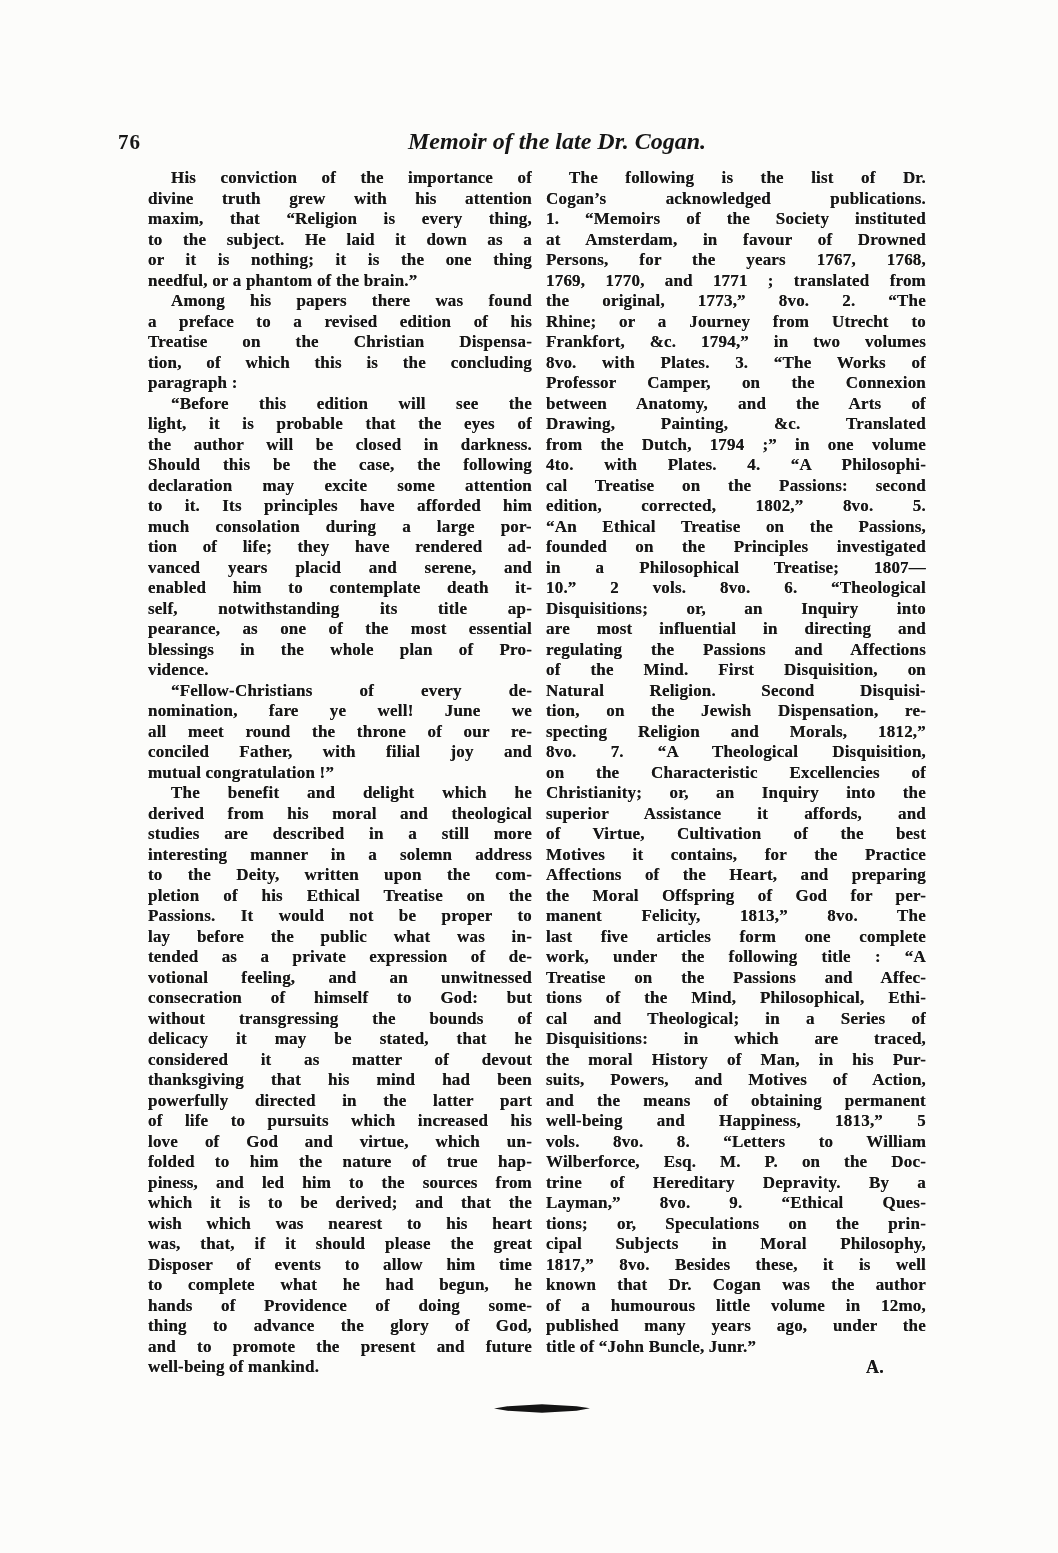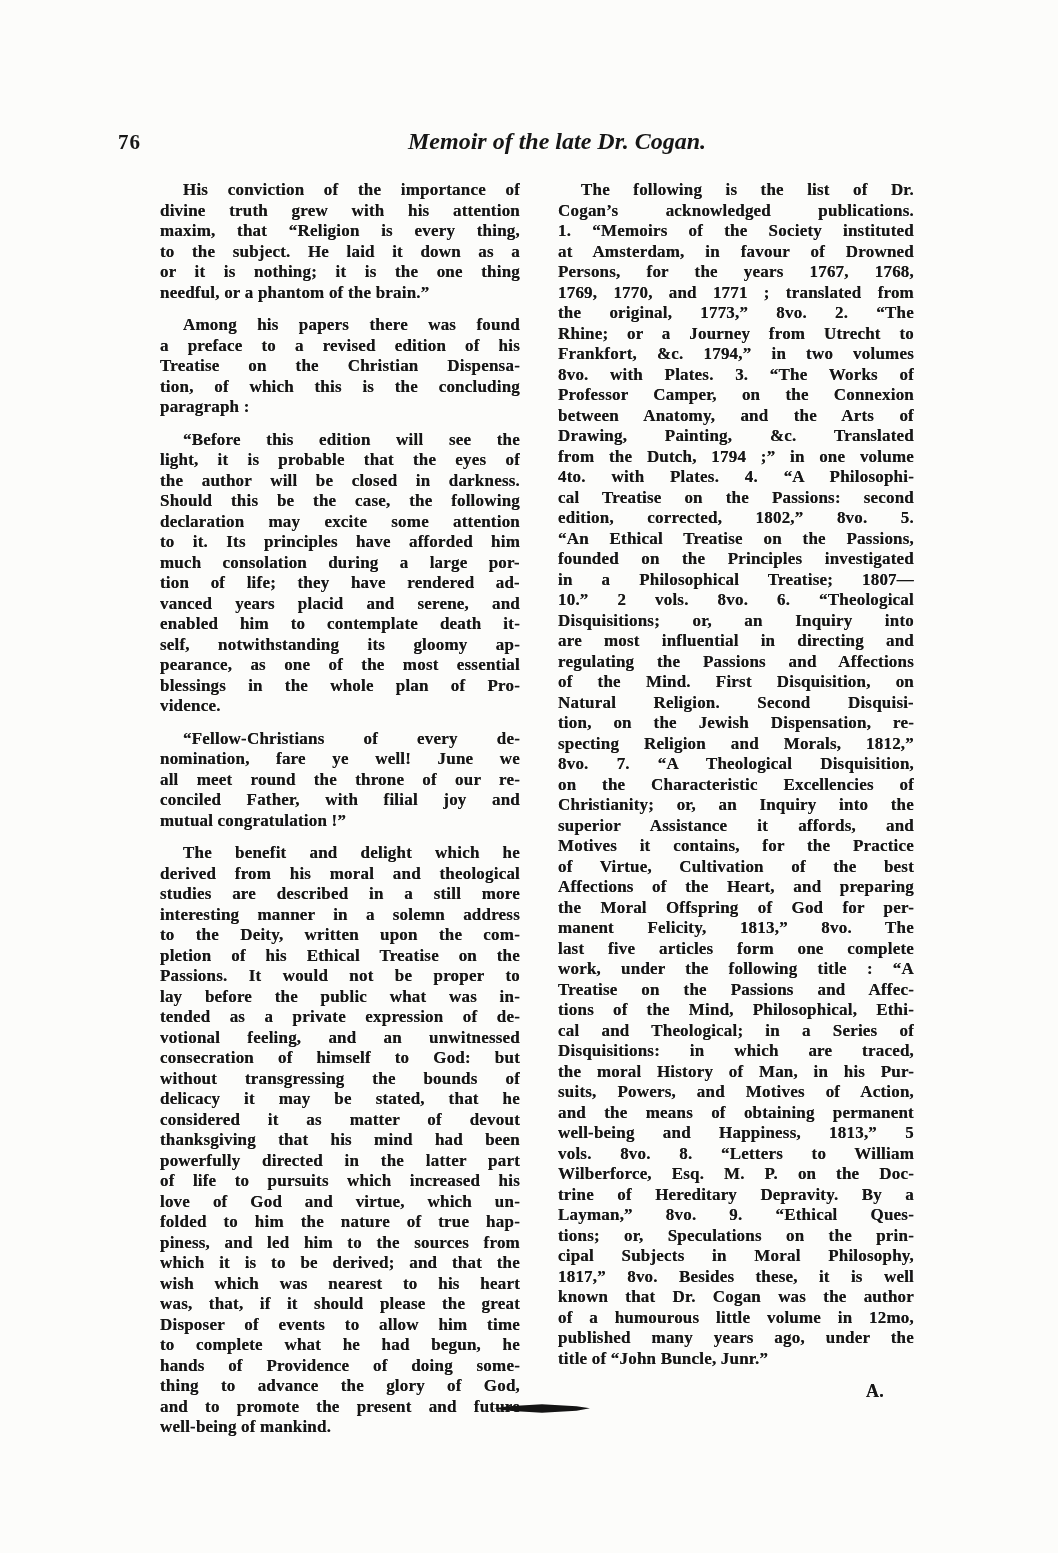--- a/index.html
+++ b/index.html
@@ -55,21 +55,21 @@
     gap: 14px;
   }
   .col {
     font-size: 17px;
     font-weight: 700;
     letter-spacing: 0.2px;
     text-shadow: 0 0 0.5px rgba(10,10,10,0.65);
   }
   .col-left  { width: 384px; }
   .col-right { width: 380px; }
-  .para { margin: 12px; }
+  .para { margin: 0; }
   .line {
     height: 20.5px;
     line-height: 20.5px;
     overflow: hidden;
     text-align: justify;
     text-align-last: justify;
     white-space: normal;
   }
   .line.first { padding-left: 23px; }
   .line.last  { text-align-last: left; }
@@ -118,21 +118,21 @@
           <div class="line first">“Before this edition will see the</div>
           <div class="line">light, it is probable that the eyes of</div>
           <div class="line">the author will be closed in darkness.</div>
           <div class="line">Should this be the case, the following</div>
           <div class="line">declaration may excite some attention</div>
           <div class="line">to it. Its principles have afforded him</div>
           <div class="line">much consolation during a large por-</div>
           <div class="line">tion of life; they have rendered ad-</div>
           <div class="line">vanced years placid and serene, and</div>
           <div class="line">enabled him to contemplate death it-</div>
-          <div class="line">self, notwithstanding its gloomy ap-</div>
+          <div class="line">self, notwithstanding its title ap-</div>
           <div class="line">pearance, as one of the most essential</div>
           <div class="line">blessings in the whole plan of Pro-</div>
           <div class="line last">vidence.</div>
         </div>
         <div class="para">
           <div class="line first">“Fellow-Christians of every de-</div>
           <div class="line">nomination, fare ye well! June we</div>
           <div class="line">all meet round the throne of our re-</div>
           <div class="line">conciled Father, with filial joy and</div>
           <div class="line last">mutual congratulation !”</div>
@@ -196,22 +196,22 @@
           <div class="line">are most influential in directing and</div>
           <div class="line">regulating the Passions and Affections</div>
           <div class="line">of the Mind. First Disquisition, on</div>
           <div class="line">Natural Religion. Second Disquisi-</div>
           <div class="line">tion, on the Jewish Dispensation, re-</div>
           <div class="line">specting Religion and Morals, 1812,”</div>
           <div class="line">8vo. 7. “A Theological Disquisition,</div>
           <div class="line">on the Characteristic Excellencies of</div>
           <div class="line">Christianity; or, an Inquiry into the</div>
           <div class="line">superior Assistance it affords, and</div>
+          <div class="line">of Virtue, Cultivation of the best</div>
           <div class="line">Motives it contains, for the Practice</div>
-          <div class="line">of Virtue, Cultivation of the best</div>
           <div class="line">Affections of the Heart, and preparing</div>
           <div class="line">the Moral Offspring of God for per-</div>
           <div class="line">manent Felicity, 1813,” 8vo. The</div>
           <div class="line">last five articles form one complete</div>
           <div class="line">work, under the following title : “A</div>
           <div class="line">Treatise on the Passions and Affec-</div>
           <div class="line">tions of the Mind, Philosophical, Ethi-</div>
           <div class="line">cal and Theological; in a Series of</div>
           <div class="line">Disquisitions: in which are traced,</div>
           <div class="line">the moral History of Man, in his Pur-</div>

